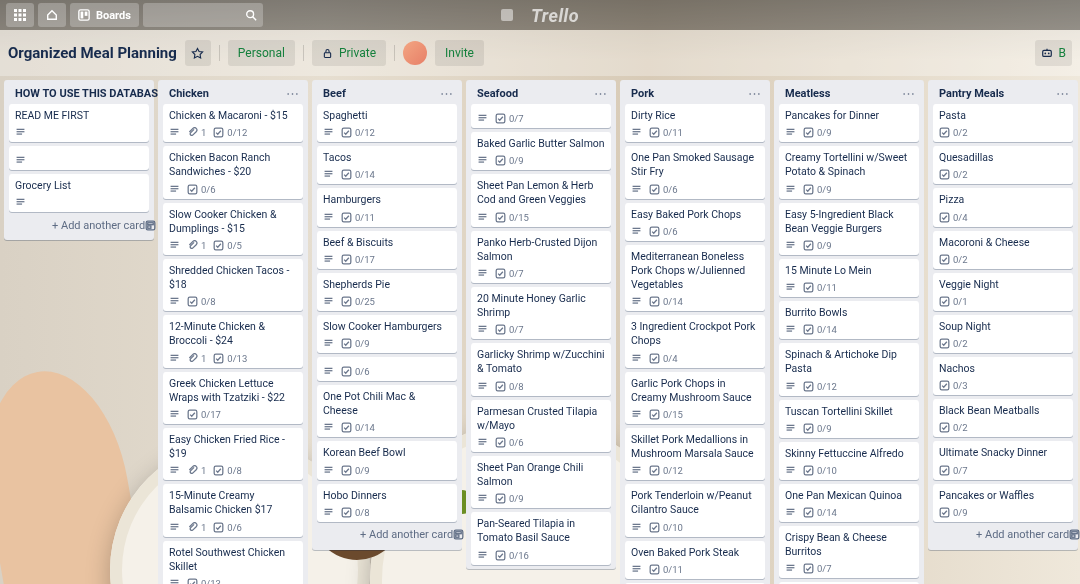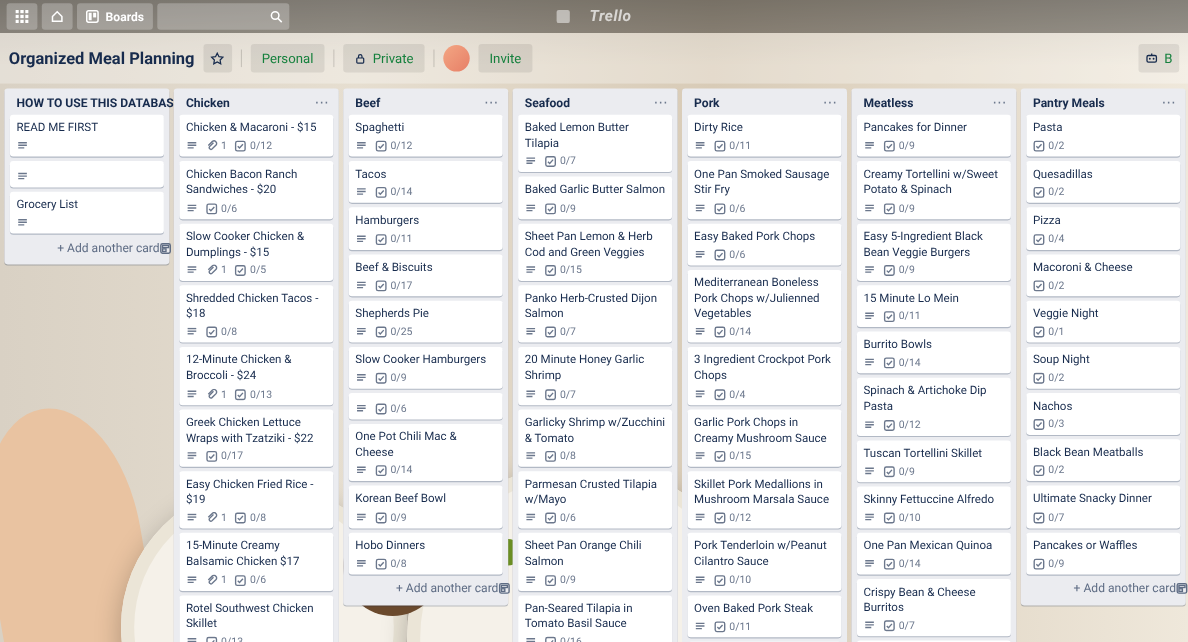--- a/index.html
+++ b/index.html
@@ -60,21 +60,21 @@
     align-items:center;
     padding:0 6px;
     justify-content:flex-end;
   }
   .gh-logo {
     position:absolute;
     left:50%;
     transform:translateX(-50%);
     font-style:italic;
     font-weight:700;
-    font-size:14px;
+    font-size:18px;
     letter-spacing:0.5px;
     opacity:0.7;
     display:flex;
     align-items:center;
     gap:18px;
   }
   .gh-logo .sq { width:12px; height:12px; background:rgba(255,255,255,0.7); border-radius:2px; display:inline-block;}
 
   
   .board-header {
@@ -745,21 +745,20 @@
             </svg>
           </span>
         </div>
       </div></div><div class="list"><div class="list-inner">
         <div class="list-header">
           <span class="list-title">Seafood</span>
           <span class="list-menu">⋯</span>
         </div>
         <div class="cards">
           <div class="card">
-            <div class="card-title">Baked Lemon Butter Tilapia</div>
             <div class="badges">
               <span class="badge">
                 <svg class="ico" viewBox="0 0 14 14">
                   <line x1="2" y1="3" x2="12" y2="3"></line>
                   <line x1="2" y1="6" x2="12" y2="6"></line>
                   <line x1="2" y1="9" x2="9" y2="9"></line>
                 </svg>
               </span>
               <span class="badge">
                 <svg class="ico" viewBox="0 0 14 14">

